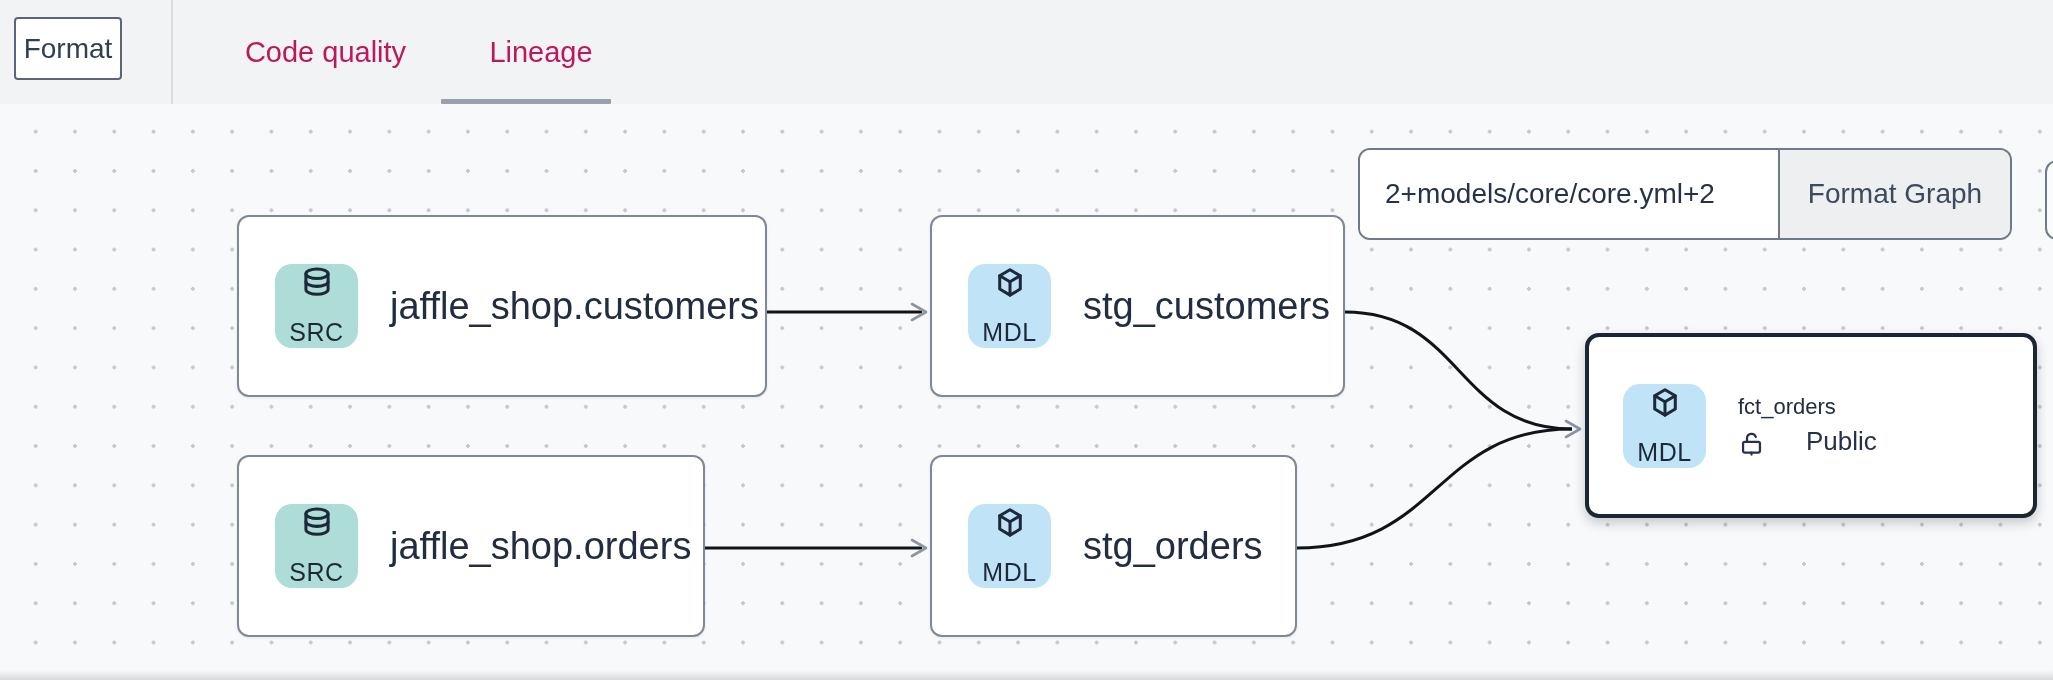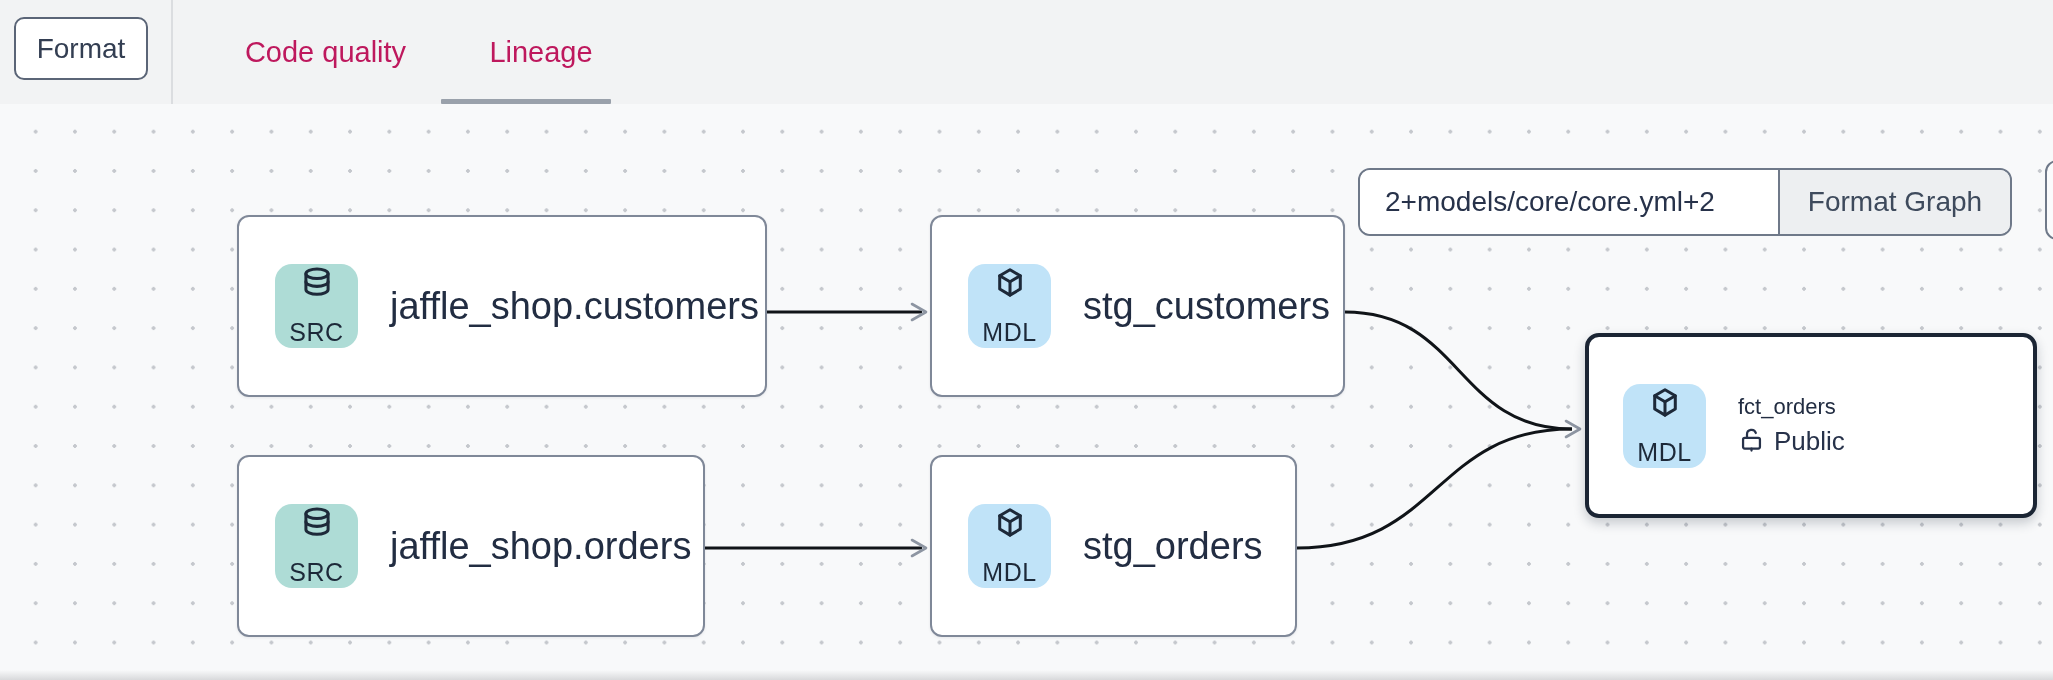--- a/index.html
+++ b/index.html
@@ -6,22 +6,22 @@
   html,body { width:2053px; height:680px; overflow:hidden; }
   body { font-family:"Liberation Sans", sans-serif; }
   #app { position:relative; width:2053px; height:680px; background:var(--canvas-bg); overflow:hidden; }
 
   
   .header {
     position:absolute; top:0; left:0; width:2053px; height:104px;
     background:var(--header-bg); z-index:3;
   }
   .format-btn {
-    position:absolute; left:14px; top:17px; width:134px; height:63px;
-    background:#ffffff; border:2px solid #5b6577; border-radius:10px;
+    position:absolute; left:14px; top:17px; width:108px; height:63px;
+    background:#ffffff; border:2px solid #5b6577; border-radius:4px;
     font-size:28px; color:#333e52; cursor:pointer;
     display:flex; align-items:center; justify-content:center;
     font-family:"Liberation Sans", sans-serif;
   }
   .header-divider {
     position:absolute; left:171px; top:0; width:2px; height:104px; background:#dbdde0;
   }
   .tab {
     position:absolute; top:0; height:104px; display:flex; align-items:center; justify-content:center;
     font-size:29px; color:#be185d; cursor:pointer;
@@ -70,27 +70,27 @@
   }
   .badge-src { background:var(--src-badge); }
   .badge-mdl { background:var(--mdl-badge);text-align:center; }
   .badge svg { display:block; }
   .badge-kind {
     font-size:25px; color:#1d2939; letter-spacing:0.5px; margin-top:15px;
   }
 
   .node-text { margin-left:32px; display:flex; flex-direction:column; justify-content:center; }
   .node-title { font-size:22px; color:var(--node-label); white-space:nowrap; }
-  .node-access { display:flex; align-items:flex-start; margin-top:6px; }
+  .node-access { display:flex; align-items:flex-end; margin-top:6px;gap:32px; }
   .node-access svg { display:block; margin-right:9px; }
   .access-label { font-size:26px; color:#27324a; }
 
   
   .selector-group {
-    position:absolute; left:1358px; top:168px; width:654px; height:68px;
+    position:absolute; left:1358px; top:148px; width:654px; height:92px;
     border:2px solid var(--control-border); border-radius:12px;
     display:flex; overflow:hidden; z-index:2;
     background:#ffffff;
   }
   .selector-input {
     flex:0 0 418px; height:100%; border:none; outline:none;
     background:#ffffff; padding:0 20px 0 25px;
     font-size:28px; color:#27324a; font-family:"Liberation Sans", sans-serif;
   }
   .update-btn {

